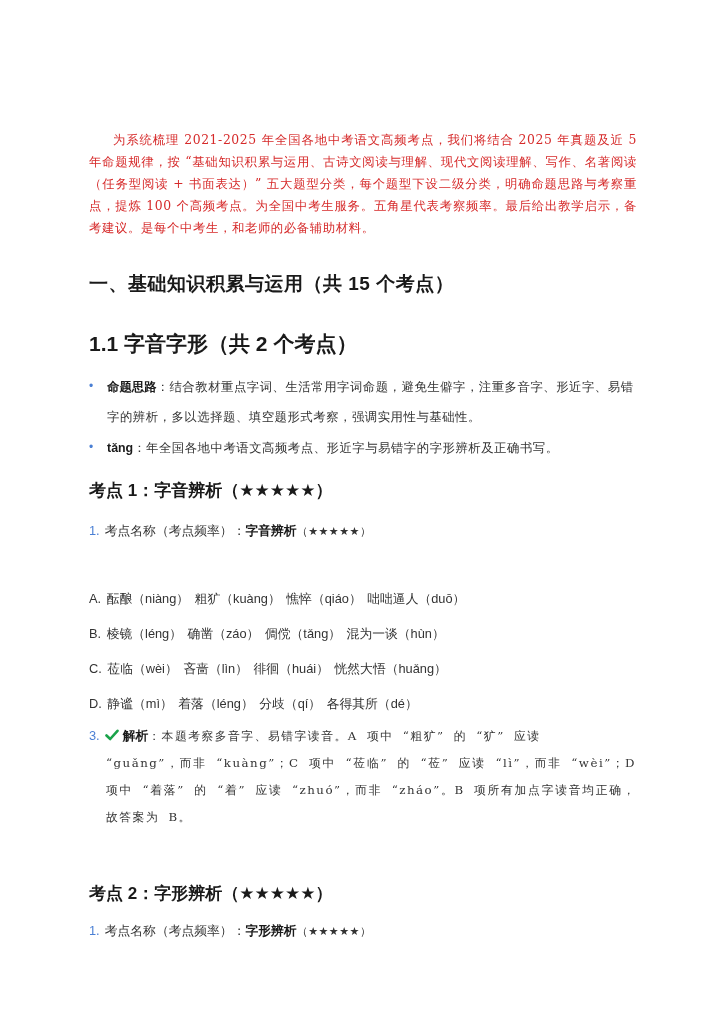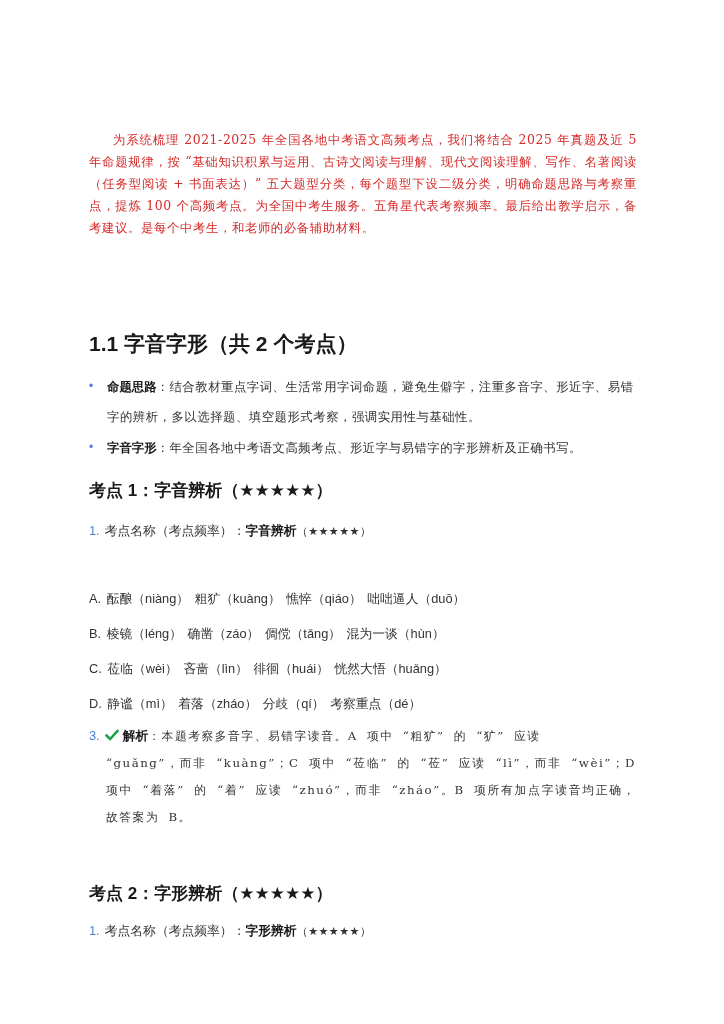--- a/index.html
+++ b/index.html
@@ -167,45 +167,46 @@
       text-align: center;
     }
   </style>
 </head>
 <body>
 
 <div class="page">
 
   <div class="intro">为系统梳理 2021-2025 年全国各地中考语文高频考点，我们将结合 2025 年真题及近 5 年命题规律，按 “基础知识积累与运用、古诗文阅读与理解、现代文阅读理解、写作、名著阅读（任务型阅读 + 书面表达）” 五大题型分类，每个题型下设二级分类，明确命题思路与考察重点，提炼 100 个高频考点。为全国中考生服务。五角星代表考察频率。最后给出教学启示，备考建议。是每个中考生，和老师的必备辅助材料。</div>
 
+  <div class="h1">一、基础知识积累与运用（共 15 个考点）</div>
 
   <div class="h2">1.1 字音字形（共 2 个考点）</div>
 
   <ul class="bullets">
     <li class="bullet">
       <span class="bullet-dot">•</span>
       <span class="bullet-label">命题思路</span><span class="bullet-text">：结合教材重点字词、生活常用字词命题，避免生僻字，注重多音字、形近字、易错字的辨析，多以选择题、填空题形式考察，强调实用性与基础性。</span>
     </li>
     <li class="bullet">
       <span class="bullet-dot">•</span>
-      <span class="bullet-label">字音字形</span><span class="bullet-text">：年全国各地中考语文高频考点、形近字与易错字的字形辨析及正确书写。</span>
+      <span class="bullet-label">tǎng</span><span class="bullet-text">：年全国各地中考语文高频考点、形近字与易错字的字形辨析及正确书写。</span>
     </li>
   </ul>
 
   <div class="kd-title" style="top:463px;">考点 1：字音辨析（★★★★★）</div>
 
   <div class="numitem" style="top:507px;">
     <span class="num">1.</span><span>考点名称（考点频率）：</span><span class="bold">字音辨析</span><span class="stars-small">（★★★★★）</span>
   </div>
 
 
   <div class="option" style="top:575px;">A. 酝酿（niàng） 粗犷（kuàng） 憔悴（qiáo） 咄咄逼人（duō）</div>
   <div class="option" style="top:610px;">B. 棱镜（léng） 确凿（záo） 倜傥（tǎng） 混为一谈（hùn）</div>
   <div class="option" style="top:645px;">C. 莅临（wèi） 吝啬（lìn） 徘徊（huái） 恍然大悟（huǎng）</div>
-  <div class="option" style="top:680px;">D. 静谧（mì） 着落（zháo） 分歧（qí） 考察重点（dé）</div>
+  <div class="option" style="top:680px;">D. 静谧（mì） 着落（léng） 分歧（qí） 各得其所（dé）</div>
 
   <div class="analysis-head">
     <span class="num">3.</span><svg class="check-icon" viewBox="0 0 14 12">
         <path d="M1.5 6.5 L5.2 10 L12.5 1.8" fill="none" stroke="#1aa34a" stroke-width="2.6" stroke-linecap="round" stroke-linejoin="round"></path>
       </svg><span class="bold">解析</span><span class="serif">：本题考察多音字、易错字读音。A 项中 “粗犷” 的 “犷” 应读</span>
   </div>
 
   <div class="analysis-body">“guǎng”，而非 “kuàng”；C 项中 “莅临” 的 “莅” 应读 “lì”，而非 “wèi”；D 项中 “着落” 的 “着” 应读 “zhuó”，而非 “zháo”。B 项所有加点字读音均正确，故答案为 B。</div>
 
   <div class="kd-title" style="top:866px;">考点 2：字形辨析（★★★★★）</div>

